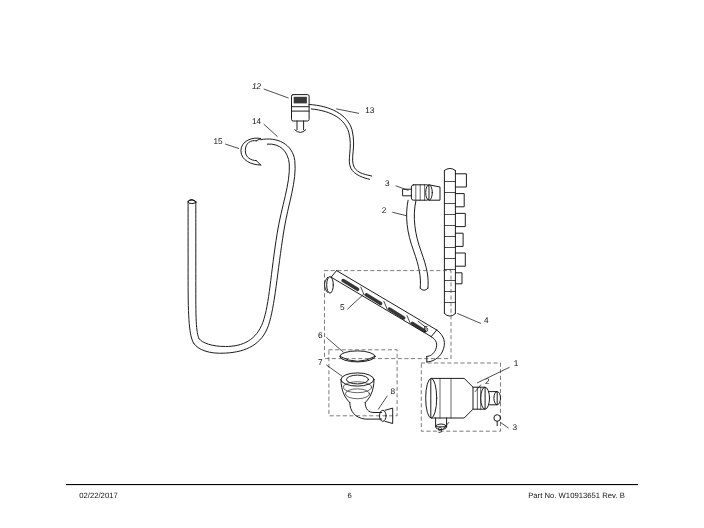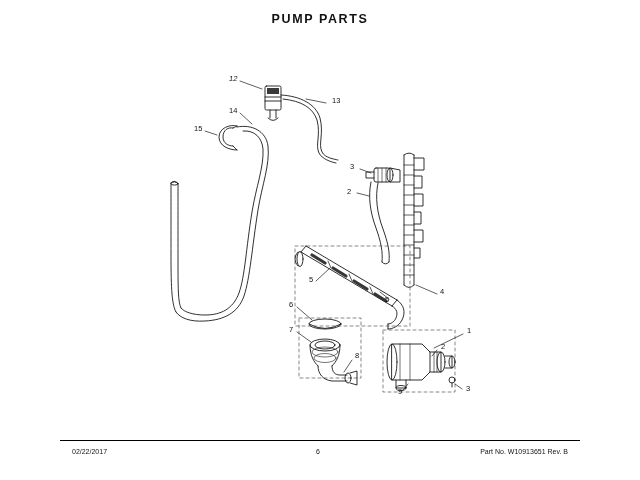--- a/index.html
+++ b/index.html
@@ -66,21 +66,20 @@
   }
   #foot-date { left: 72px; }
   #foot-page { left: 316px; }
   #foot-part { right: 72px; }
 </style>
 </head>
 <body>
 
 <div id="page">
 
-  <div id="title">PUMP  PARTS</div>
 
   <svg id="diagram" viewBox="0 0 640 480" xmlns="http://www.w3.org/2000/svg">
     <g fill="none" stroke="#1a1a1a" stroke-width="0.9" stroke-linecap="round" stroke-linejoin="round">
 
       <g>
         <rect x="265" y="86" width="16" height="24" rx="1.5" fill="#ffffff"></rect>
         <rect x="267" y="88" width="12" height="6" fill="#3a3a3a" stroke="none"></rect>
         <line x1="265" y1="97" x2="281" y2="97"></line>
         <line x1="265" y1="101" x2="281" y2="101"></line>
         <line x1="270" y1="110" x2="270" y2="118"></line>

